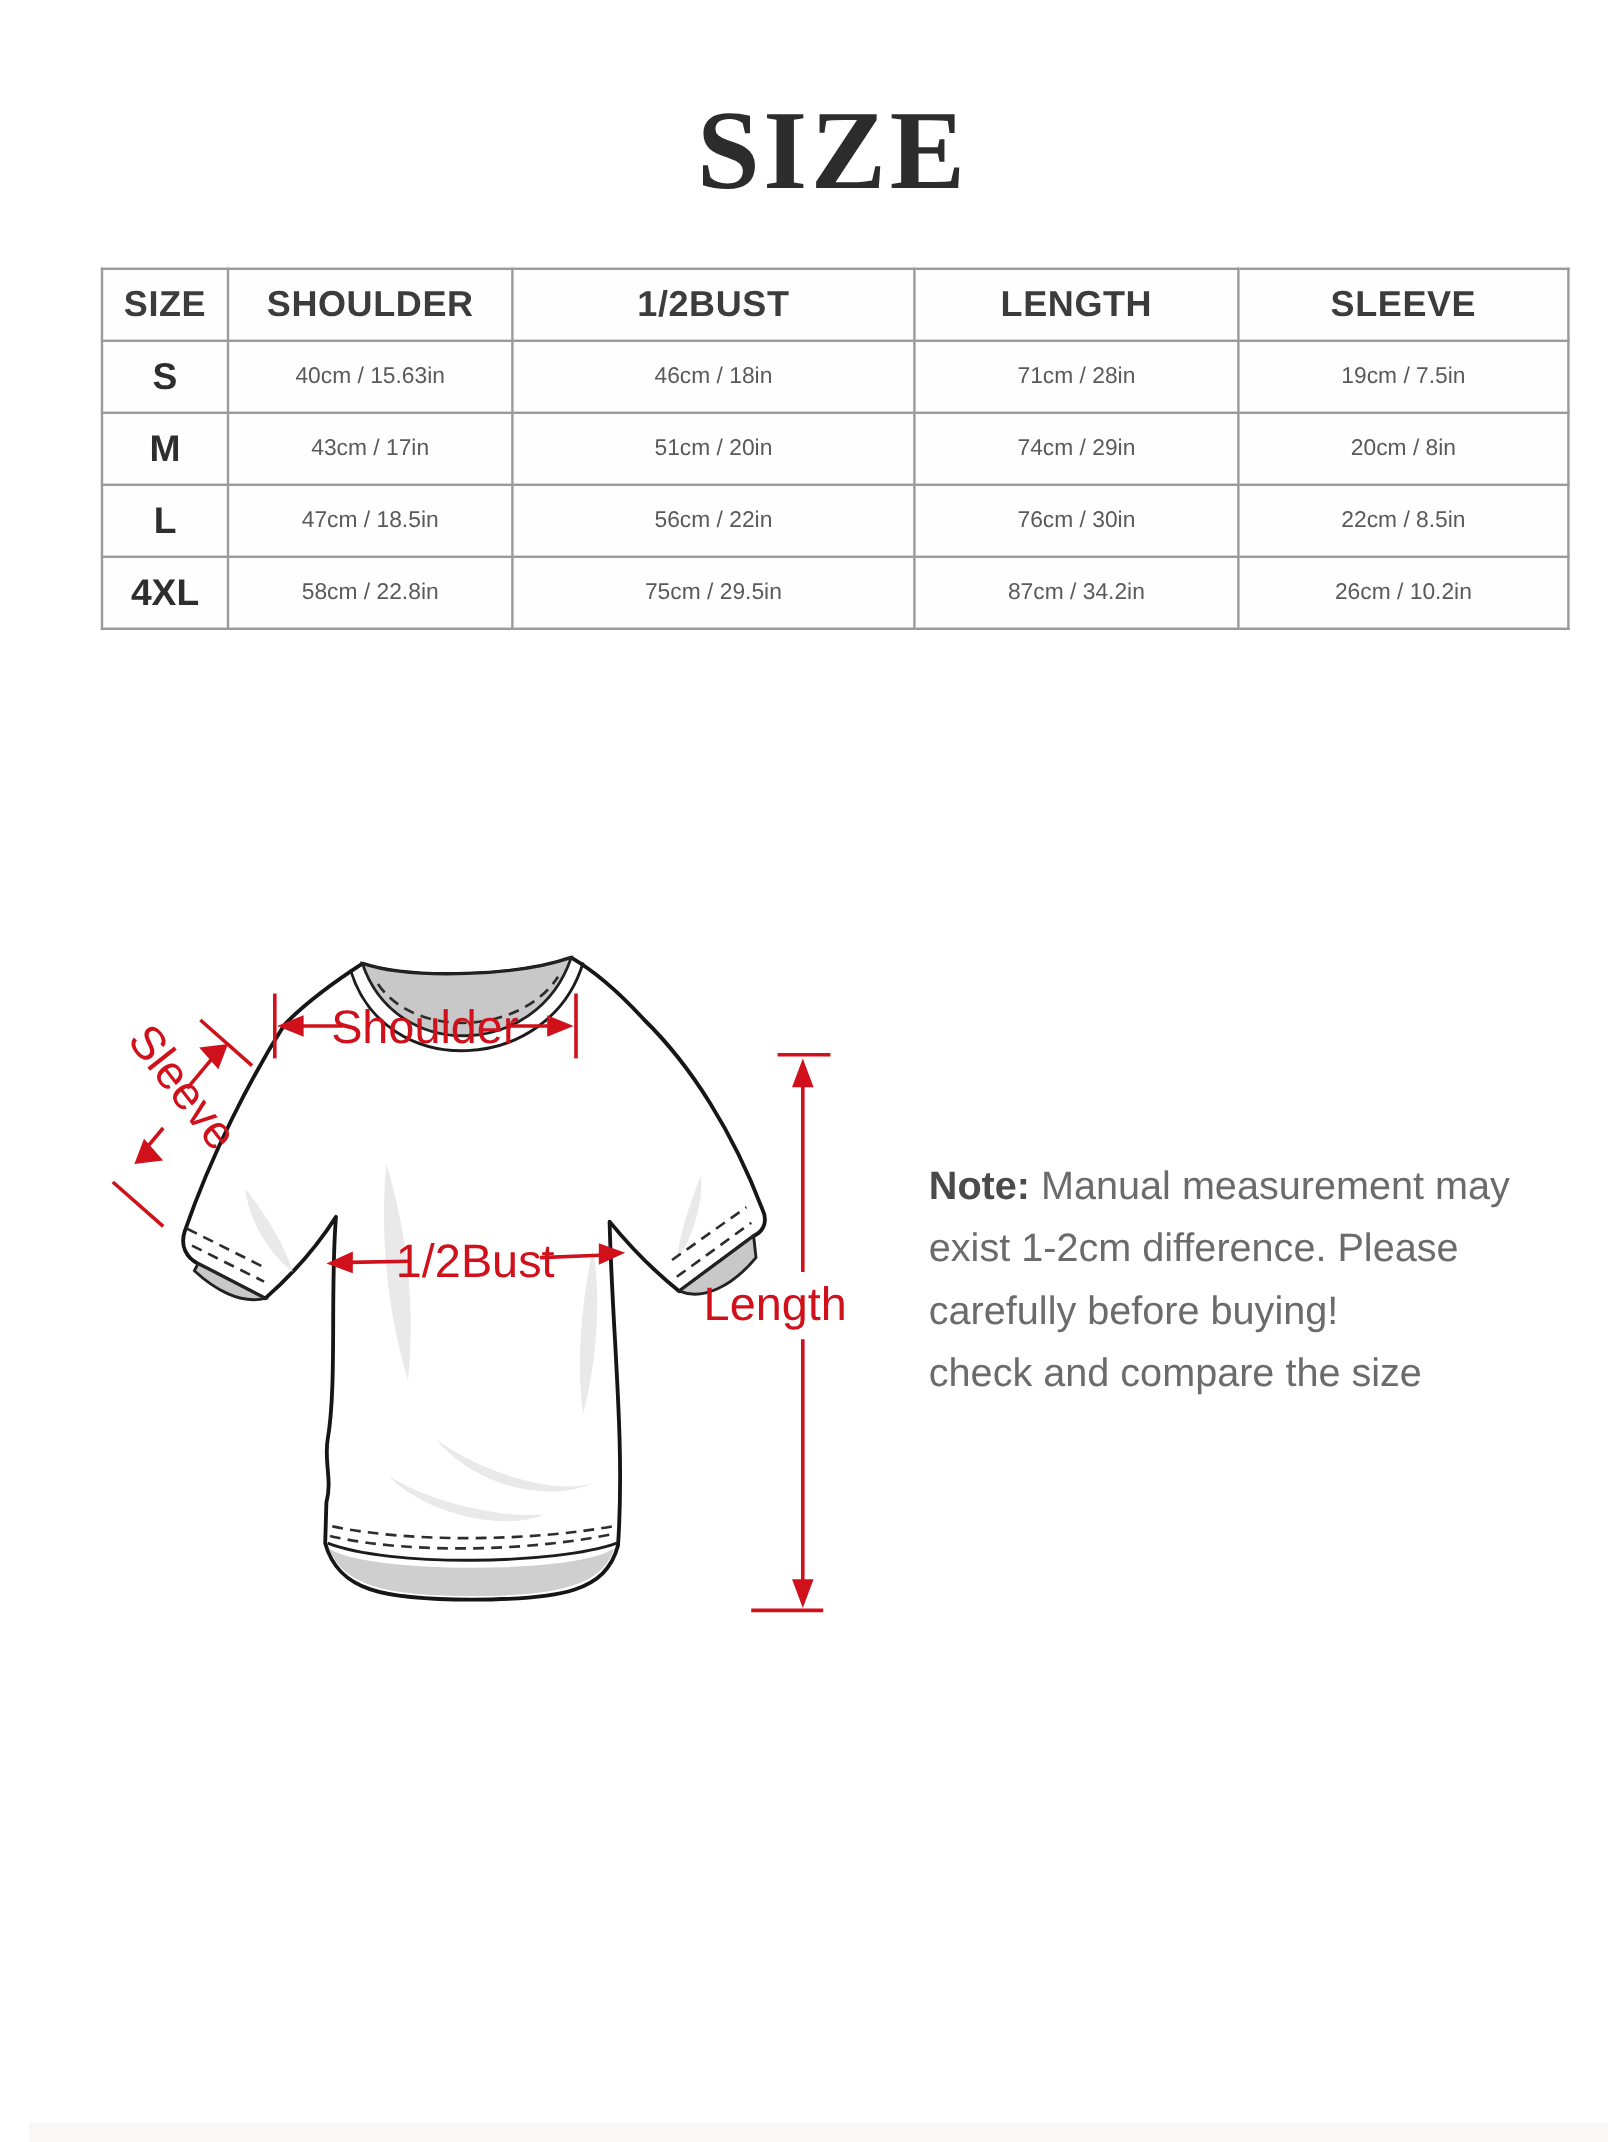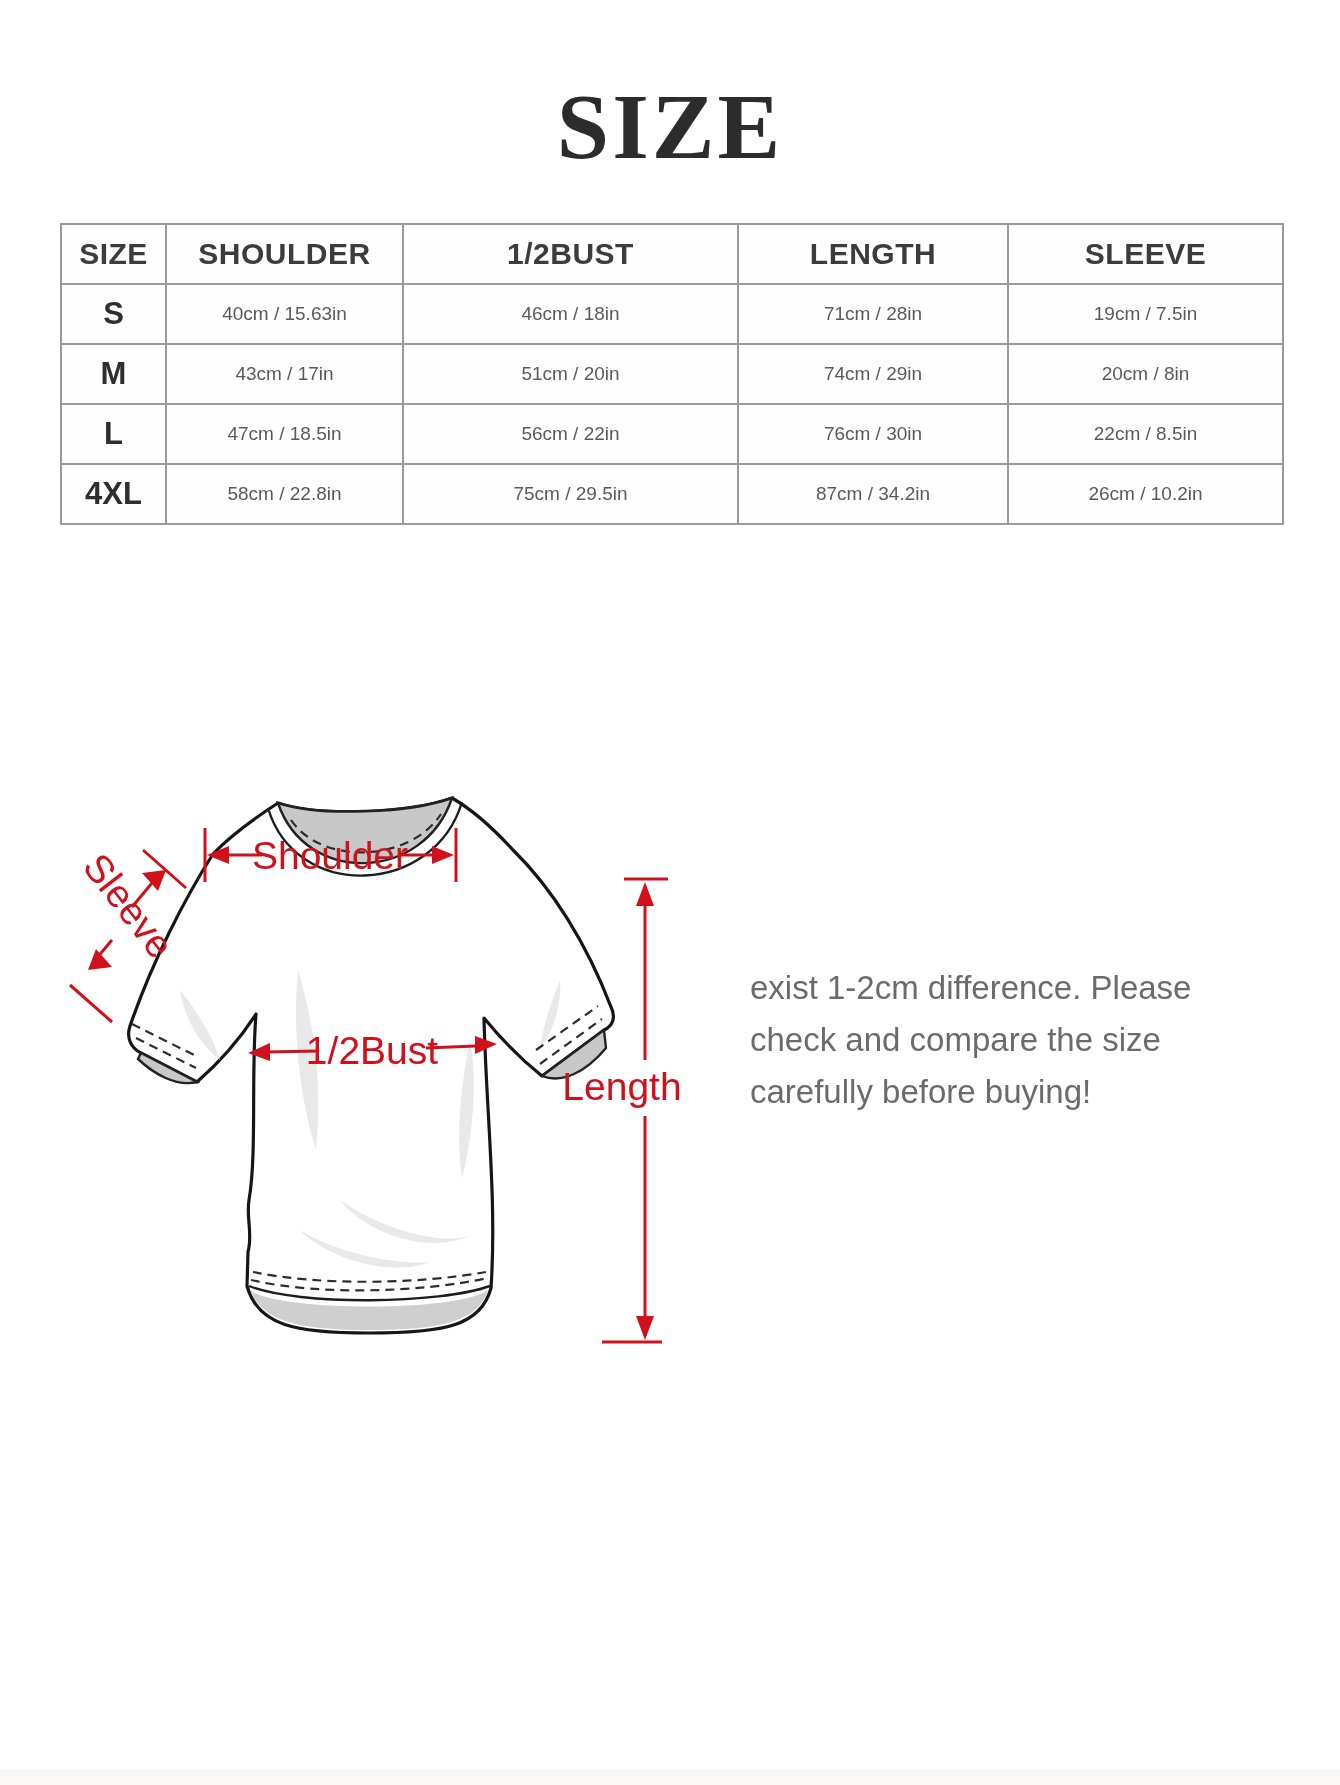--- a/index.html
+++ b/index.html
@@ -1,21 +1,21 @@
 <!DOCTYPE html>
 <html style="--red: #d0111b; --border: #9a9a9a; --collar_gray: #c8c8c8; --text_gray: #5a5a5a;"><head>
 <meta charset="utf-8">
 <style>
   html,body{margin:0;padding:0;}
   body{
     width:1340px;height:1785px;position:relative;overflow:hidden;
     background:#ffffff;
     font-family:"Liberation Sans", sans-serif;
   }
-  .page{position:absolute;inset:0;}
+  .page{position:absolute;inset:0;margin-left:24px;}
 
   
   .size-title{
     position:absolute;top:72px;left:0;width:1340px;
     text-align:center;
     font-family:"Liberation Serif", serif;
     font-weight:bold;font-size:94px;letter-spacing:3px;
     color:#2c2c2c;
   }
 
@@ -203,19 +203,20 @@
         <line class="red-line" x1="645" y1="172" x2="645" y2="330"></line>
         <text class="red-text" x="622" y="370" text-anchor="middle">Length</text>
         <line class="red-line" x1="645" y1="386" x2="645" y2="606"></line>
         <polygon class="red-fill" points="645,610 636,586 654,586"></polygon>
         <line class="red-line" x1="602" y1="612" x2="662" y2="612"></line>
       </g>
     </svg>
   </div>
 
   <div class="note">
+    <div><span class="note-prefix">Note:</span> <span>Manual measurement may</span></div>
     <div>exist 1-2cm difference. Please</div>
+    <div>carefully before buying!</div>
     <div>check and compare the size</div>
-    <div>carefully before buying!</div>
   </div>
 
   <div class="bottom-strip"></div>
 </div>
 
 </body></html>

